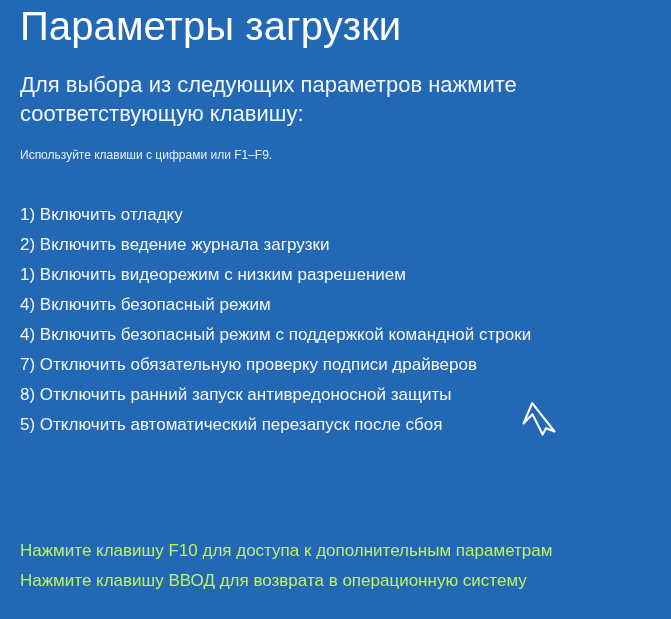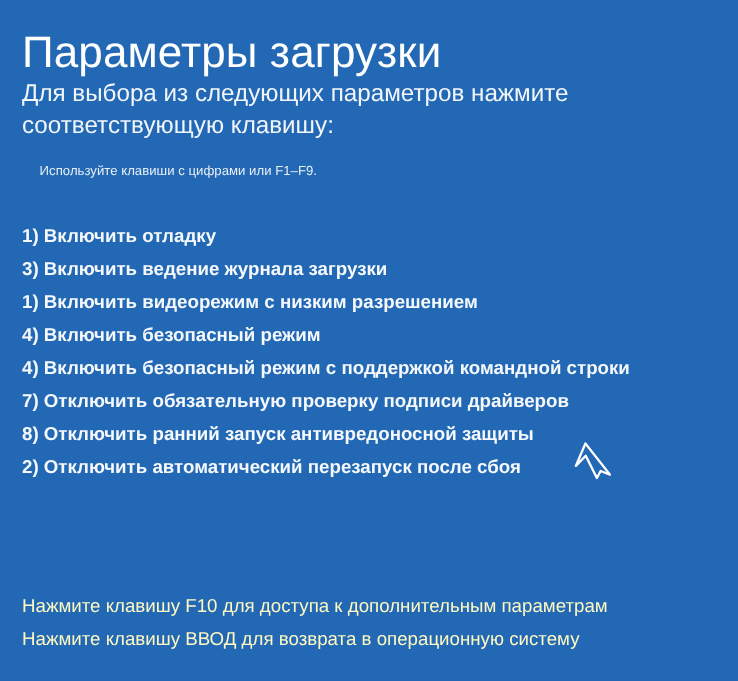--- a/index.html
+++ b/index.html
@@ -29,79 +29,78 @@
   #page-title {
     position: absolute;
     left: 20px;
     top: 2px;
     font-size: 40px;
     font-weight: 300;
     letter-spacing: 0.1px;
     line-height: 48px;
     color: #ffffff;
     white-space: nowrap;
-    margin-top: 22px;
   }
 
   
   #intro-paragraph {
     position: absolute;
     left: 20px;
     top: 70px;
     width: 616px;
     font-size: 22px;
     font-weight: 400;
     line-height: 29px;
     color: #f2f6fb;
   }
 
   
   #hint-text {
     position: absolute;
-    left: 36px;
+    left: 20px;
     top: 146px;
     font-size: 12px;
     font-weight: 400;
     line-height: 18px;
     color: #e8eef6;
     white-space: nowrap;
   }
 
   
   #options-list {
     position: absolute;
     left: 20px;
     top: 200px;
     width: 620px;
     list-style: none;
     margin: 0;
     padding: 0;
   }
   #options-list li {
     font-size: 17px;
-    font-weight: 700;
+    font-weight: 400;
     line-height: 30px;
     height: 30px;
     color: #f6f9fc;
     white-space: nowrap;
   }
 
   
   #footer-actions {
     position: absolute;
     left: 20px;
     top: 536px;
     width: 620px;
   }
   #footer-actions .footer-line {
     font-size: 17px;
     font-weight: 400;
     line-height: 30px;
     height: 30px;
-    color: #fef9c3;
+    color: #bef264;
     white-space: nowrap;
   }
 
   
   #mouse-cursor {
     position: absolute;
     left: 519px;
     top: 398px;
     width: 42px;
     height: 44px;
@@ -114,27 +113,27 @@
 <div id="screen" style="background: rgb(34, 104, 180);">
 
   <div id="page-title">Параметры загрузки</div>
 
   <div id="intro-paragraph">Для выбора из следующих параметров нажмите соответствующую клавишу:</div>
 
   <div id="hint-text">Используйте клавиши с цифрами или F1–F9.</div>
 
   <ul id="options-list">
     <li>1) Включить отладку</li>
-    <li>3) Включить ведение журнала загрузки</li>
+    <li>2) Включить ведение журнала загрузки</li>
     <li>1) Включить видеорежим с низким разрешением</li>
     <li>4) Включить безопасный режим</li>
     <li>4) Включить безопасный режим с поддержкой командной строки</li>
     <li>7) Отключить обязательную проверку подписи драйверов</li>
     <li>8) Отключить ранний запуск антивредоносной защиты</li>
-    <li>2) Отключить автоматический перезапуск после сбоя</li>
+    <li>5) Отключить автоматический перезапуск после сбоя</li>
   </ul>
 
   <div id="footer-actions">
     <div class="footer-line">Нажмите клавишу F10 для доступа к дополнительным параметрам</div>
     <div class="footer-line">Нажмите клавишу ВВОД для возврата в операционную систему</div>
   </div>
 
   <div id="mouse-cursor" style="left: 519px; top: 398px;">
     <svg width="42" height="44" viewBox="0 0 42 44" xmlns="http://www.w3.org/2000/svg">
       <path d="M4.5 25.5 L13.2 5.2 L35.5 33.5 L27.0 30.2 L23.6 36.5 L13.5 16.3 Z" fill="#2268b4" stroke="#ffffff" stroke-width="2.1" stroke-linejoin="round" stroke-linecap="round"></path>

